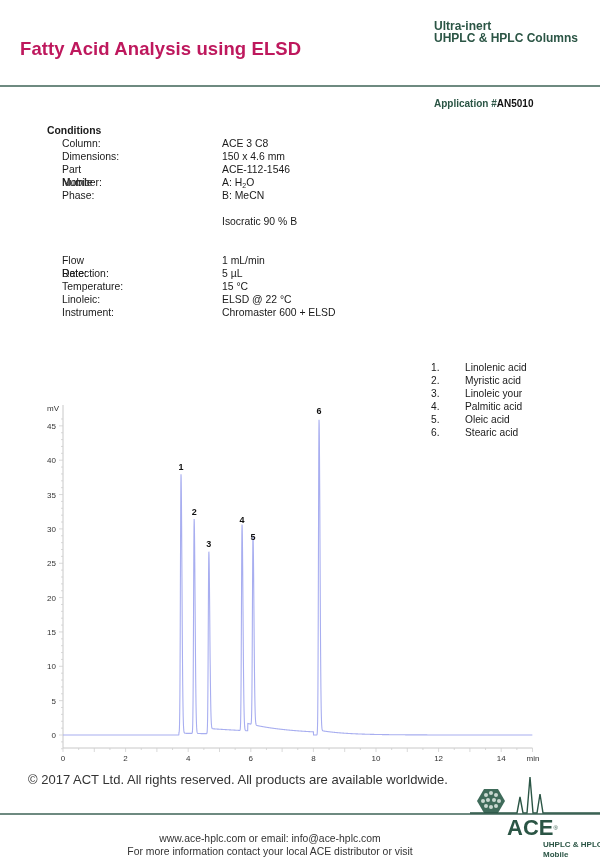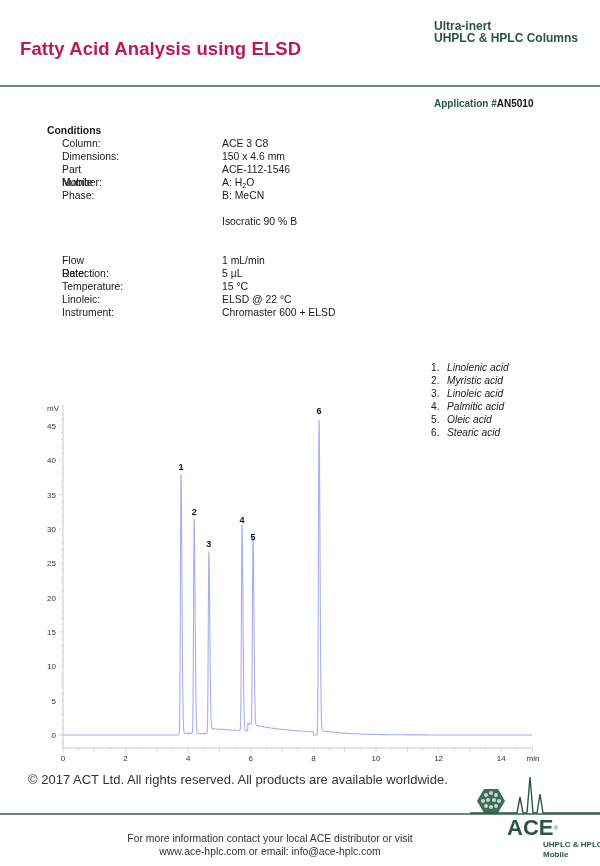--- a/index.html
+++ b/index.html
@@ -21,21 +21,21 @@
   .conditions { position: absolute; left: 47px; top: 124px; font-size: 10.4px; line-height: 13px; }
   .cond-head { font-weight: bold; }
   .cond-row { position: relative; height: 13px; margin-left: 15px; }
   .cond-label { position: absolute; left: 0; }
   .cond-value { position: absolute; left: 160px; white-space: nowrap; }
   .sub { font-size: 7px; vertical-align: -2px; }
 
   .legend { position: absolute; left: 431px; top: 361px; font-size: 10.2px; line-height: 13.1px; }
   .legend-row { position: relative; height: 13.1px; }
   .legend-num { position: absolute; left: 0; }
-  .legend-name { position: absolute; left: 16px; white-space: nowrap; font-style: italic; }
+  .legend-name { position: absolute; left: 34px; white-space: nowrap; }
 
   .chart { position: absolute; left: 0; top: 0; width: 600px; height: 866px; pointer-events: none; }
   .chart text { font-family: "Liberation Sans", sans-serif; }
 
   .footer-copy { position: absolute; left: 28px; top: 772px; font-size: 13px; color: #333; }
   .rule-bottom { position: absolute; left: 0; top: 813px; width: 600px; height: 2px; background: #6e8a80; }
   .footer-info { position: absolute; left: 90px; top: 832px; width: 360px; text-align: center; font-size: 10.4px; line-height: 13px; color: #333; }
 
   .footer-logo { position: absolute; left: 470px; top: 772px; width: 130px; height: 94px; }
   .flogo-ace { position: absolute; left: 37px; top: 46px; font-size: 22px; font-weight: bold; color: #2b5545; line-height: 20px; }
@@ -111,21 +111,21 @@
   <div class="legend-row">
       <span class="legend-num">1.</span>
       <span class="legend-name">Linolenic acid</span>
     </div>
   <div class="legend-row">
       <span class="legend-num">2.</span>
       <span class="legend-name">Myristic acid</span>
     </div>
   <div class="legend-row">
       <span class="legend-num">3.</span>
-      <span class="legend-name">Linoleic acid</span>
+      <span class="legend-name">Linoleic your</span>
     </div>
   <div class="legend-row">
       <span class="legend-num">4.</span>
       <span class="legend-name">Palmitic acid</span>
     </div>
   <div class="legend-row">
       <span class="legend-num">5.</span>
       <span class="legend-name">Oleic acid</span>
     </div>
   <div class="legend-row">
@@ -246,22 +246,22 @@
       <text x="208.858" y="546.9449999999999" font-size="9" font-weight="bold" fill="#111" text-anchor="middle">3</text>
       <text x="242.036" y="522.9" font-size="9" font-weight="bold" fill="#111" text-anchor="middle">4</text>
       <text x="252.991" y="540.075" font-size="9" font-weight="bold" fill="#111" text-anchor="middle">5</text>
       <text x="319.034" y="413.66700000000003" font-size="9" font-weight="bold" fill="#111" text-anchor="middle">6</text>
     </g>
 </svg>
 
 <div class="footer-copy">© 2017 ACT Ltd. All rights reserved. All products are available worldwide.</div>
 <div class="rule-bottom"></div>
 <div class="footer-info">
+  <div>www.ace-hplc.com or email: info@ace-hplc.com</div>
   <div>For more information contact your local ACE distributor or visit</div>
-  <div>www.ace-hplc.com or email: info@ace-hplc.com</div>
 </div>
 
 <div class="footer-logo">
   <svg width="130" height="50" viewBox="0 0 130 50" style="position:absolute;left:0;top:0;">
     <polygon points="14,17 28,17 35,29 28,41 14,41 7,29" fill="#3f6b5a"></polygon>
     <g fill="#c9d8d0">
       <circle cx="16" cy="23" r="2"></circle>
         <circle cx="21" cy="21" r="2"></circle>
         <circle cx="26" cy="23" r="2"></circle>
       <circle cx="13" cy="29" r="2"></circle>

